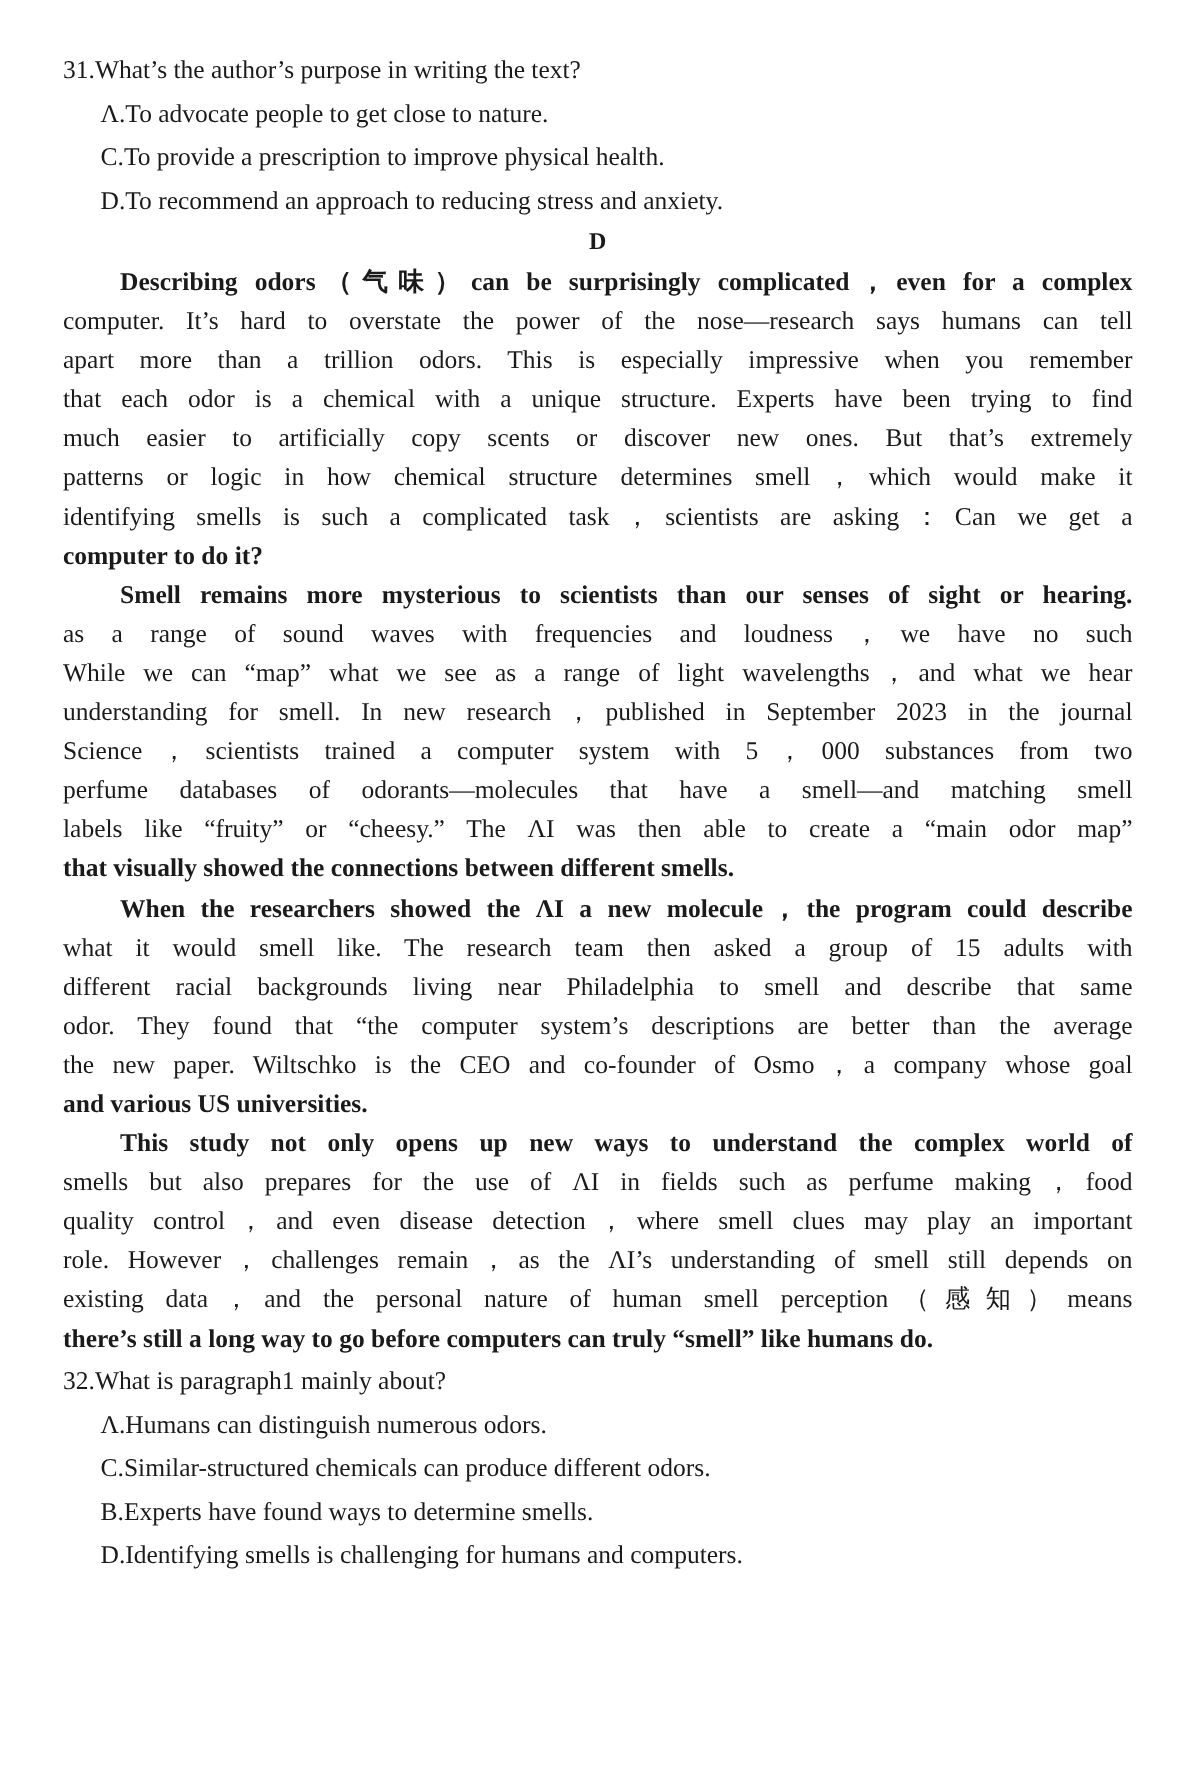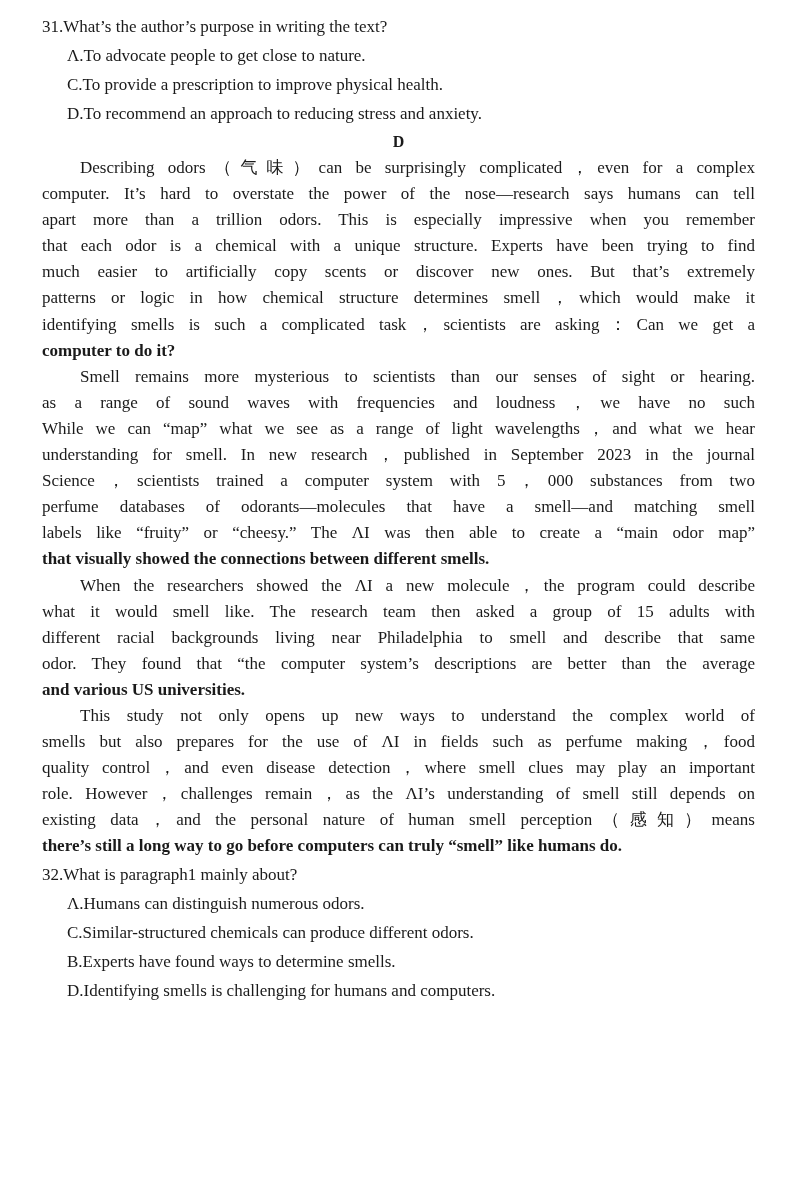--- a/index.html
+++ b/index.html
@@ -12,21 +12,21 @@
       height: 1188px;
       position: relative;
       overflow: hidden;
       color: #1a1a1a;
       font-family: "Liberation Serif", "DejaVu Serif", serif;
       font-size: 17px;
     }
     .page {
       position: absolute;
       left: 42px;
-      top: 12px;
+      top: 32px;
       width: 713px;
     }
     .q-stem {
       height: 29px;
       line-height: 29px;
     }
     .opt {
       padding-left: 25px;
       height: 29px;
       line-height: 29px;
@@ -46,20 +46,21 @@
       height: 26.1px;
       line-height: 26.1px;
       white-space: nowrap;
     }
     .para-lines span.last {
       text-align-last: left;
       font-weight: bold;
     }
     .para-lines span.first {
       padding-left: 38px;
+      font-weight: bold;
     }
   </style>
 </head>
 <body>
 
 <div class="page">
 
   <div>
     <div class="q-stem">31.What’s the author’s purpose in writing the text?</div>
     <div class="opt">Λ.To advocate people to get close to nature.</div>
@@ -90,20 +91,21 @@
       <span>perfume databases of odorants—molecules that have a smell—and matching smell</span>
       <span>labels like “fruity” or “cheesy.” The ΛI was then able to create a “main odor map”</span>
       <span class="last">that visually showed the connections between different smells.</span>
     </div>
 
     <div class="para-lines">
       <span class="first">When the researchers showed the ΛI a new molecule，the program could describe</span>
       <span>what it would smell like. The research team then asked a group of 15 adults with</span>
       <span>different racial backgrounds living near Philadelphia to smell and describe that same</span>
       <span>odor. They found that “the computer system’s descriptions are better than the average</span>
+      <span>the new paper. Wiltschko is the CEO and co-founder of Osmo，a company whose goal</span>
       <span class="last">and various US universities.</span>
     </div>
 
     <div class="para-lines">
       <span class="first">This study not only opens up new ways to understand the complex world of</span>
       <span>smells but also prepares for the use of ΛI in fields such as perfume making，food</span>
       <span>quality control，and even disease detection，where smell clues may play an important</span>
       <span>role. However，challenges remain，as the ΛI’s understanding of smell still depends on</span>
       <span>existing data，and the personal nature of human smell perception（感知）means</span>
       <span class="last">there’s still a long way to go before computers can truly “smell” like humans do.</span>

